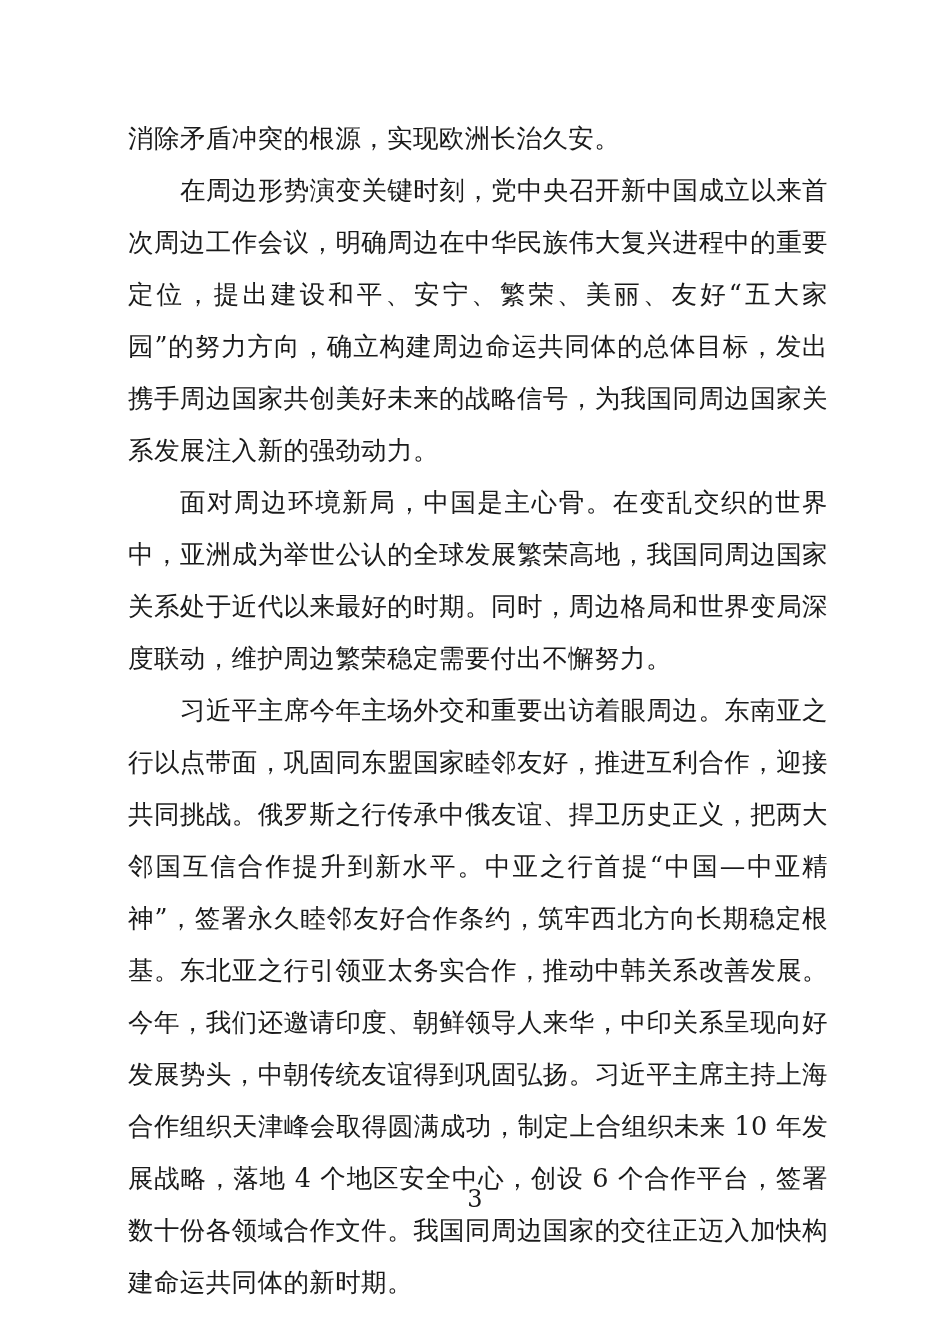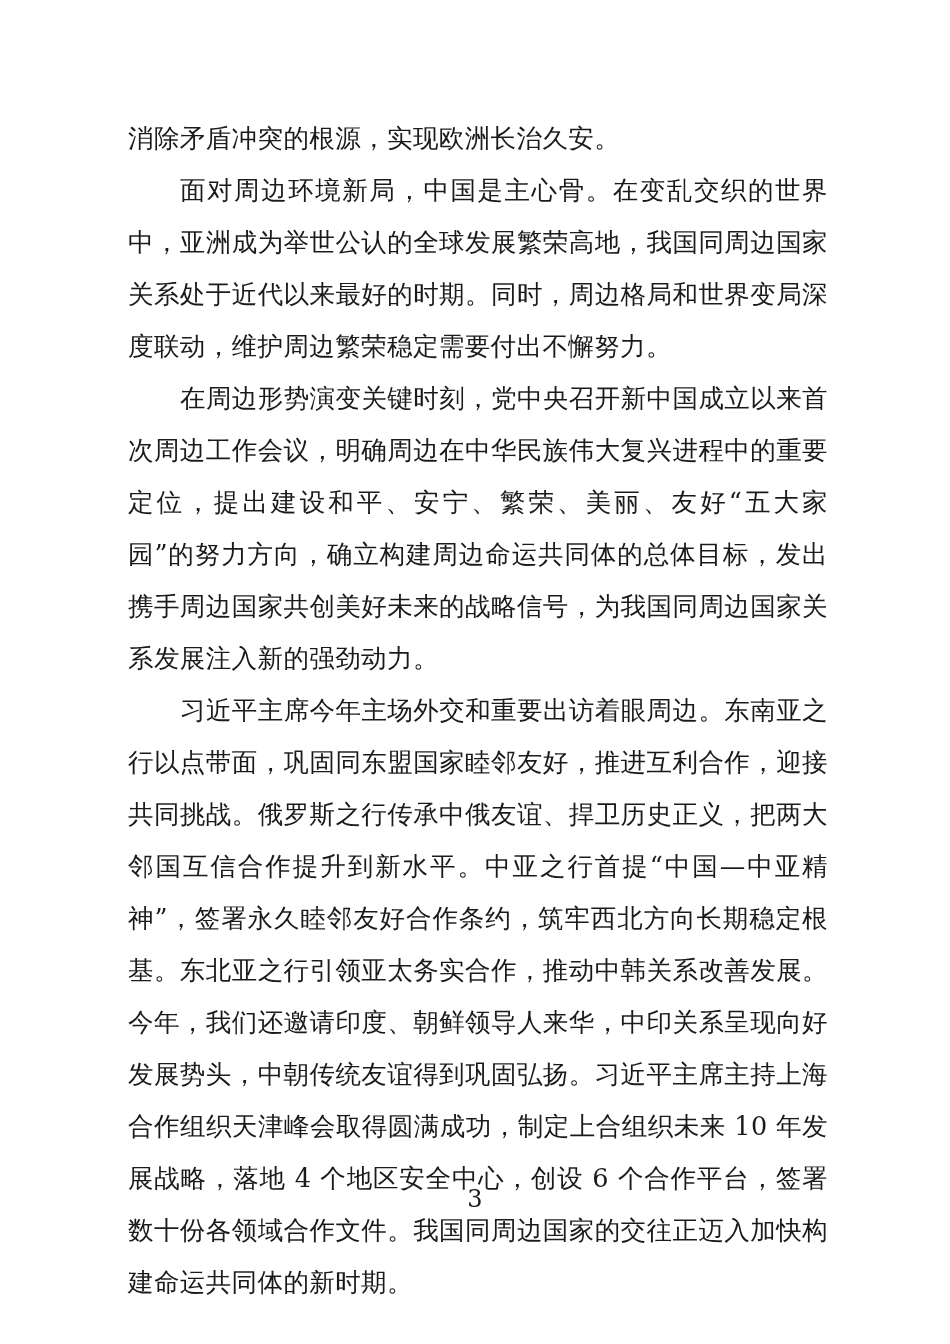--- a/index.html
+++ b/index.html
@@ -45,18 +45,18 @@
     color: #1a1a1a;
     font-family: "DejaVu Serif", "Liberation Serif", serif;
   }
 </style>
 </head>
 <body>
 
 <div class="page">
   <div class="content">
     <p class="para">消除矛盾冲突的根源，实现欧洲长治久安。</p>
+    <p class="para indent">在周边形势演变关键时刻，党中央召开新中国成立以来首次周边工作会议，明确周边在中华民族伟大复兴进程中的重要定位，提出建设和平、安宁、繁荣、美丽、友好“五大家园”的努力方向，确立构建周边命运共同体的总体目标，发出携手周边国家共创美好未来的战略信号，为我国同周边国家关系发展注入新的强劲动力。</p>
     <p class="para indent">面对周边环境新局，中国是主心骨。在变乱交织的世界中，亚洲成为举世公认的全球发展繁荣高地，我国同周边国家关系处于近代以来最好的时期。同时，周边格局和世界变局深度联动，维护周边繁荣稳定需要付出不懈努力。</p>
-    <p class="para indent">在周边形势演变关键时刻，党中央召开新中国成立以来首次周边工作会议，明确周边在中华民族伟大复兴进程中的重要定位，提出建设和平、安宁、繁荣、美丽、友好“五大家园”的努力方向，确立构建周边命运共同体的总体目标，发出携手周边国家共创美好未来的战略信号，为我国同周边国家关系发展注入新的强劲动力。</p>
     <p class="para indent">习近平主席今年主场外交和重要出访着眼周边。东南亚之行以点带面，巩固同东盟国家睦邻友好，推进互利合作，迎接共同挑战。俄罗斯之行传承中俄友谊、捍卫历史正义，把两大邻国互信合作提升到新水平。中亚之行首提“中国—中亚精神”，签署永久睦邻友好合作条约，筑牢西北方向长期稳定根基。东北亚之行引领亚太务实合作，推动中韩关系改善发展。今年，我们还邀请印度、朝鲜领导人来华，中印关系呈现向好发展势头，中朝传统友谊得到巩固弘扬。习近平主席主持上海合作组织天津峰会取得圆满成功，制定上合组织未来 10 年发展战略，落地 4 个地区安全中心，创设 6 个合作平台，签署数十份各领域合作文件。我国同周边国家的交往正迈入加快构建命运共同体的新时期。</p>
   </div>
   <div class="pagenum">3</div>
 </div>
 
 </body></html>

